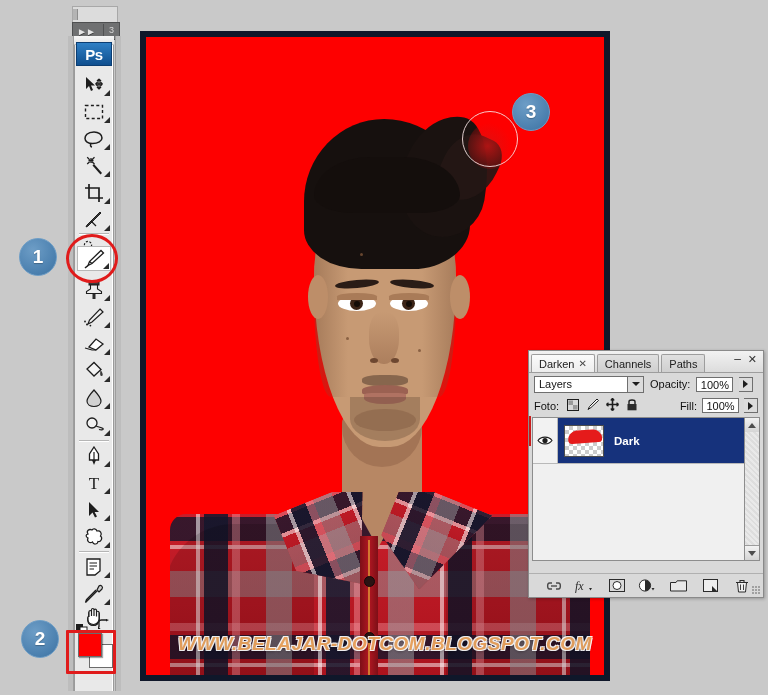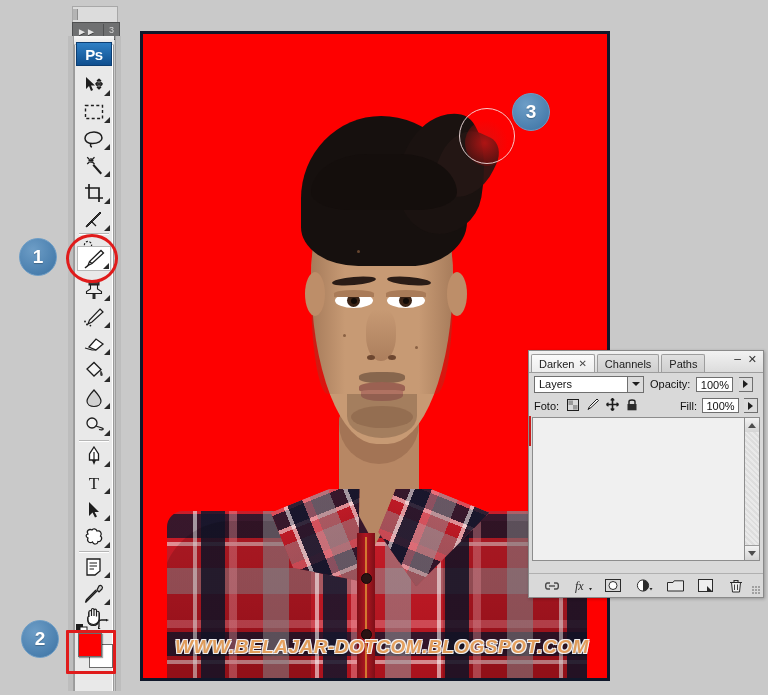--- a/index.html
+++ b/index.html
@@ -84,21 +84,21 @@
     border:3px solid #e01b1b;box-sizing:border-box;border-radius:1px;
   }
   .tool-red-ellipse{
     position:absolute;left:66px;top:234px;width:52px;height:49px;
     border:3px solid #e01b1b;border-radius:50%;box-sizing:border-box;
   }
 
   
   .canvas{
     position:absolute;left:140px;top:31px;width:470px;height:650px;
-    border:3px solid #0f172a;background:#fe0000;box-sizing:border-box;
+    border:6px solid #0f172a;background:#fe0000;box-sizing:border-box;
     overflow:hidden;
   }
   .photo{position:absolute;left:0;top:0;width:468px;height:648px;}
   .bg-red{position:absolute;inset:0;background:#fe0000;}
 
   
   .person{position:absolute;left:0;top:0;width:468px;height:648px;}
   .neck{
     position:absolute;left:196px;top:370px;width:80px;height:120px;
     background:#b78764;border-radius:18px;
@@ -399,21 +399,21 @@
   .sb-up-tri{width:0;height:0;border-left:4px solid transparent;border-right:4px solid transparent;border-bottom:5px solid #4e4e4e;}
   .sb-dn-tri{width:0;height:0;border-left:4px solid transparent;border-right:4px solid transparent;border-top:5px solid #4e4e4e;}
   .sb-track{position:absolute;left:0;top:14px;right:0;bottom:14px;
     background:repeating-linear-gradient(45deg,#e9e9e9 0 2px,#dddddd 2px 4px);}
 
   .panel-footer{
     position:absolute;left:0;bottom:0;width:100%;height:24px;
     background:#d9d9d9;border-top:1px solid #b0b0b0;
     display:flex;align-items:center;justify-content:space-around;padding:0 8px;box-sizing:border-box;
   }
-  .fbtn{width:20px;height:18px;display:flex;align-items:center;justify-content:flex-start;}
+  .fbtn{width:20px;height:18px;display:flex;align-items:center;justify-content:flex-end;}
   .grip{
     position:absolute;right:2px;bottom:2px;width:9px;height:9px;
     background:
       radial-gradient(circle at 1px 1px,#9a9a9a 1px,transparent 1px) 0 0/3px 3px;
     opacity:.9;
   }
   .panel-left-redline{
     position:absolute;left:0;top:0;width:2px;height:95px;background:#c81d1d;
   }
 </style>
@@ -770,20 +770,32 @@
       <span class="spacer"></span>
       <span class="lbl">Fill:</span>
       <span class="numbox">100%</span>
       <span class="spin">
           <i class="tri-r"></i>
         </span>
     </div>
 
     <div class="layers-list">
 
+      <div class="layer-row selected">
+        <span class="eye-cell">
+          <svg width="16" height="11" viewBox="0 0 16 11">
+              <path d="M1 5.5 C4 1 12 1 15 5.5 C12 10 4 10 1 5.5 Z" fill="#fff" stroke="#1d1d1d" stroke-width="1.1"></path>
+              <circle cx="8" cy="5.5" r="2.6" fill="#1d1d1d"></circle>
+            </svg>
+        </span>
+        <span class="thumb">
+          <i class="stroke"></i>
+        </span>
+        <span class="layer-name">Dark</span>
+      </div>
 
 
     </div>
 
     <div class="scrollbar">
       <div class="sb-btn">
           <i class="sb-up-tri"></i>
         </div>
       <div class="sb-track"></div>
       <div class="sb-btn down">

